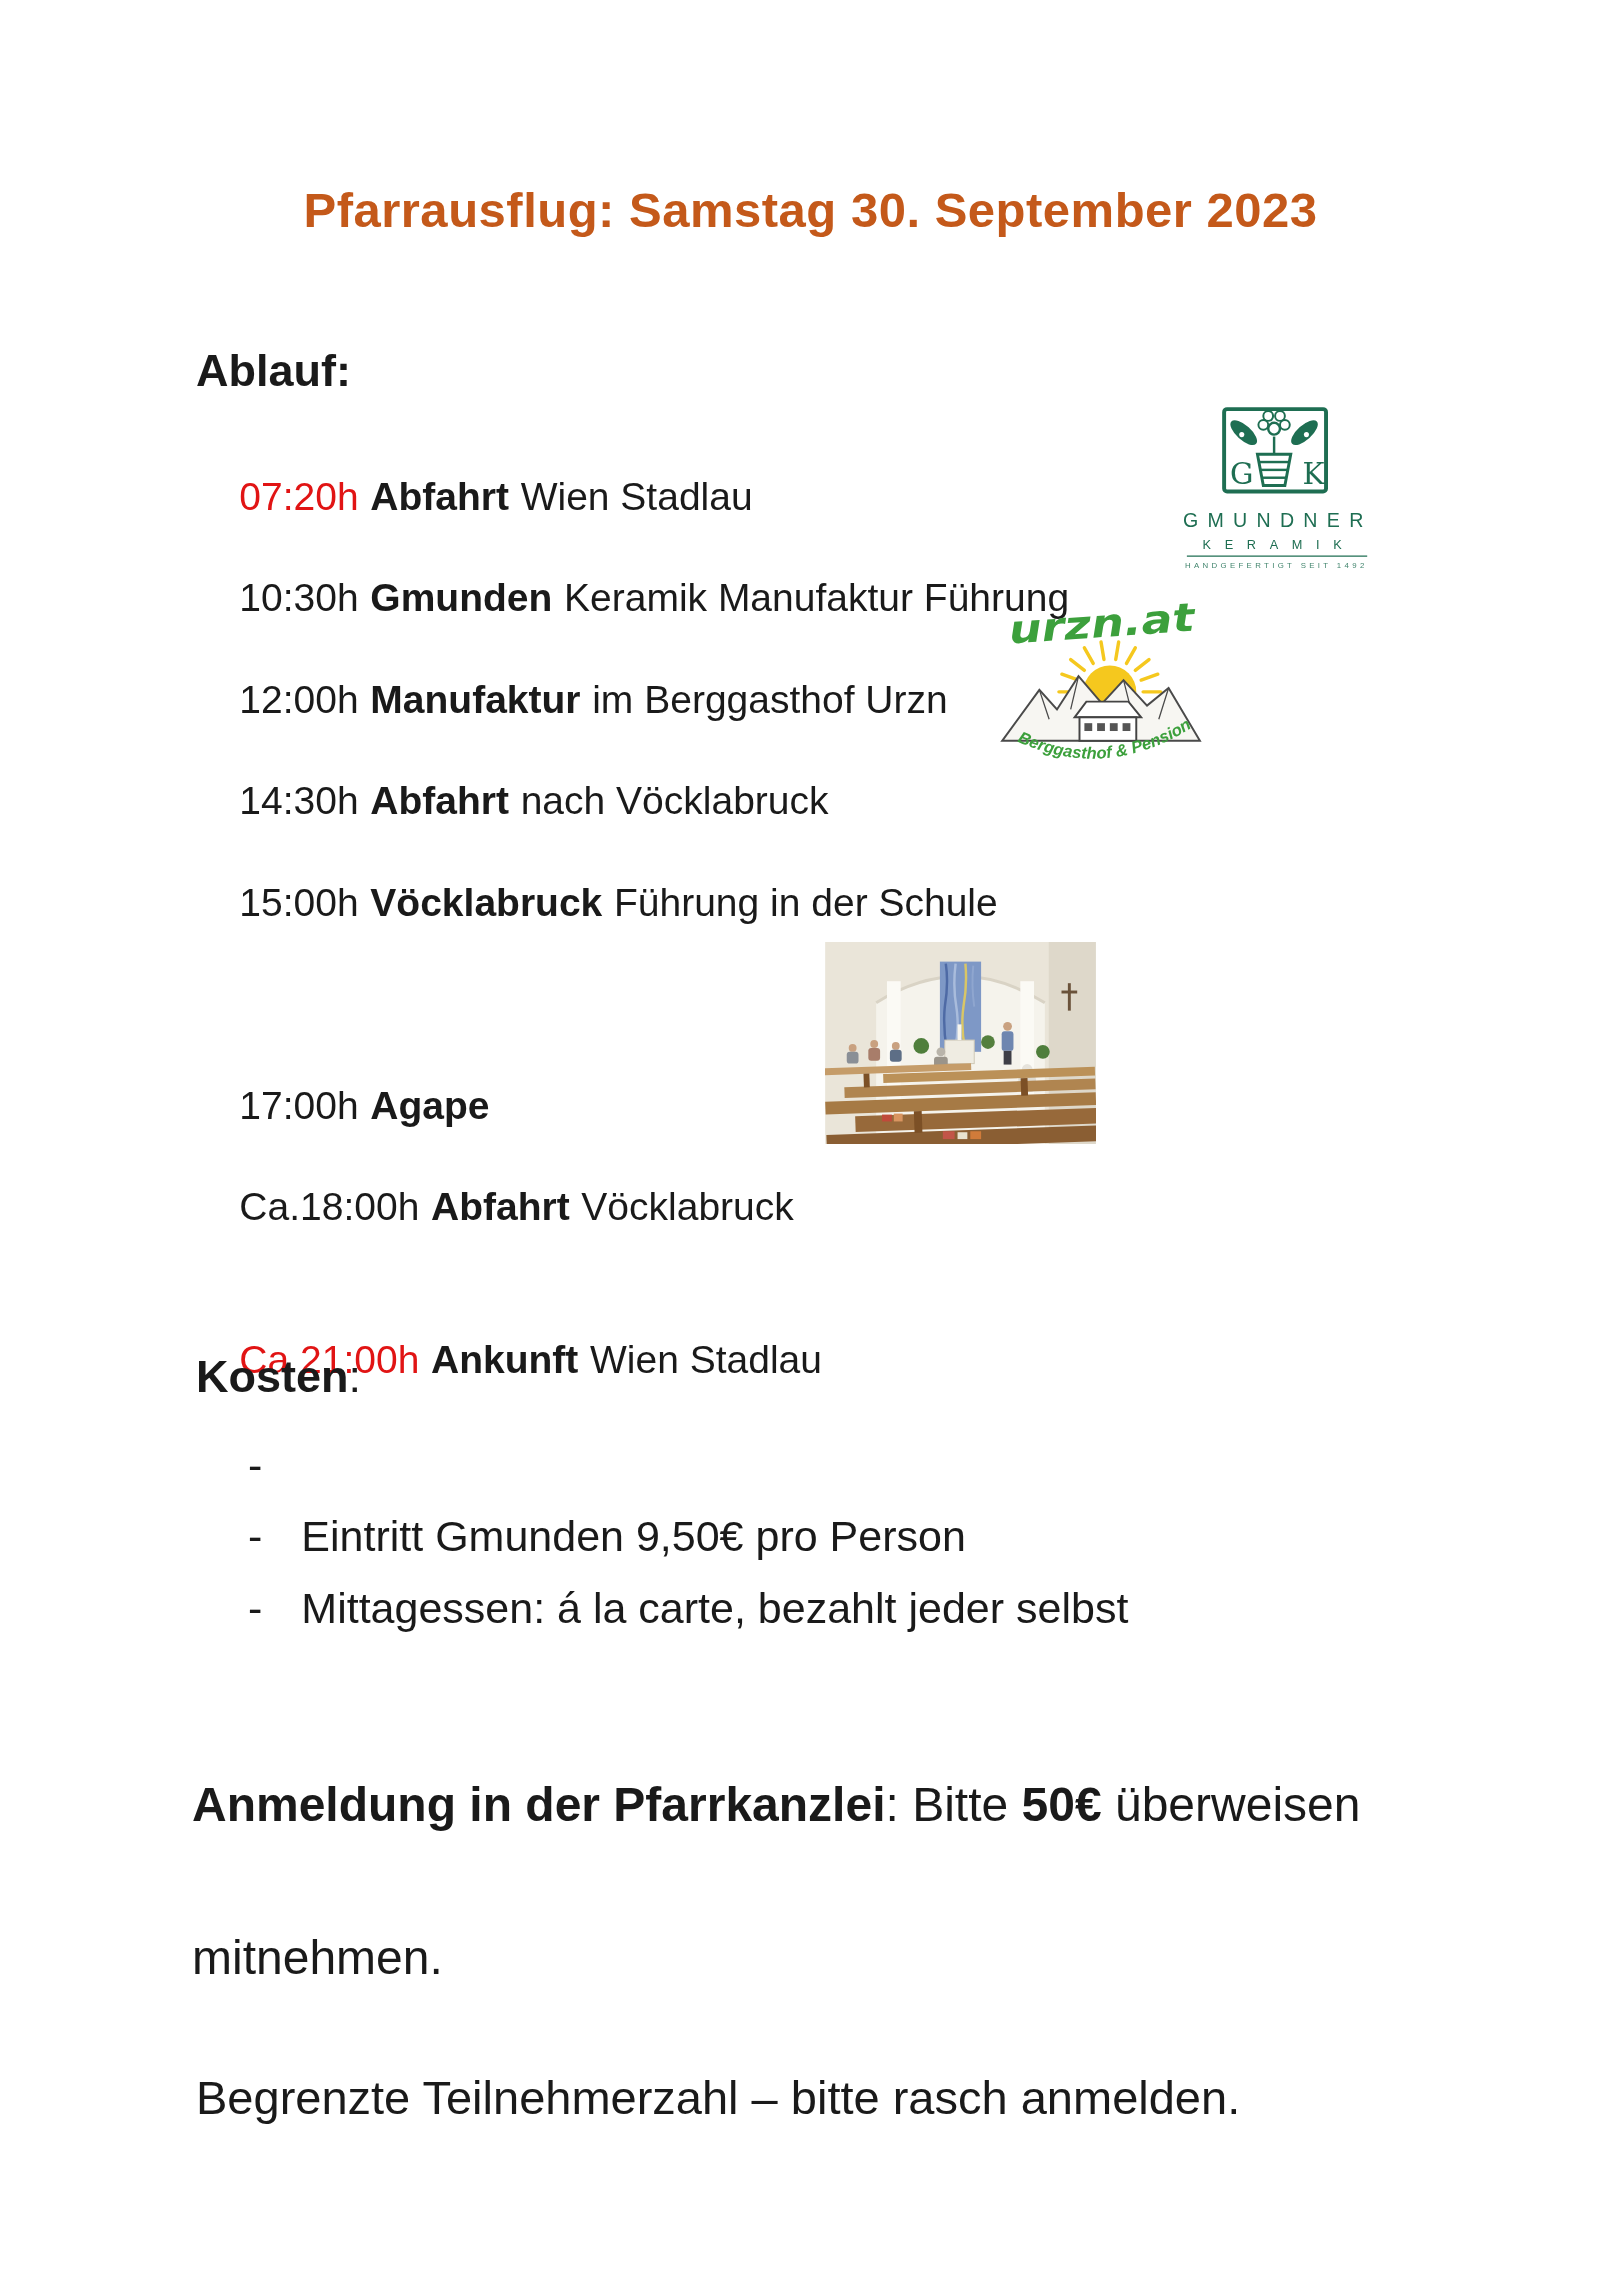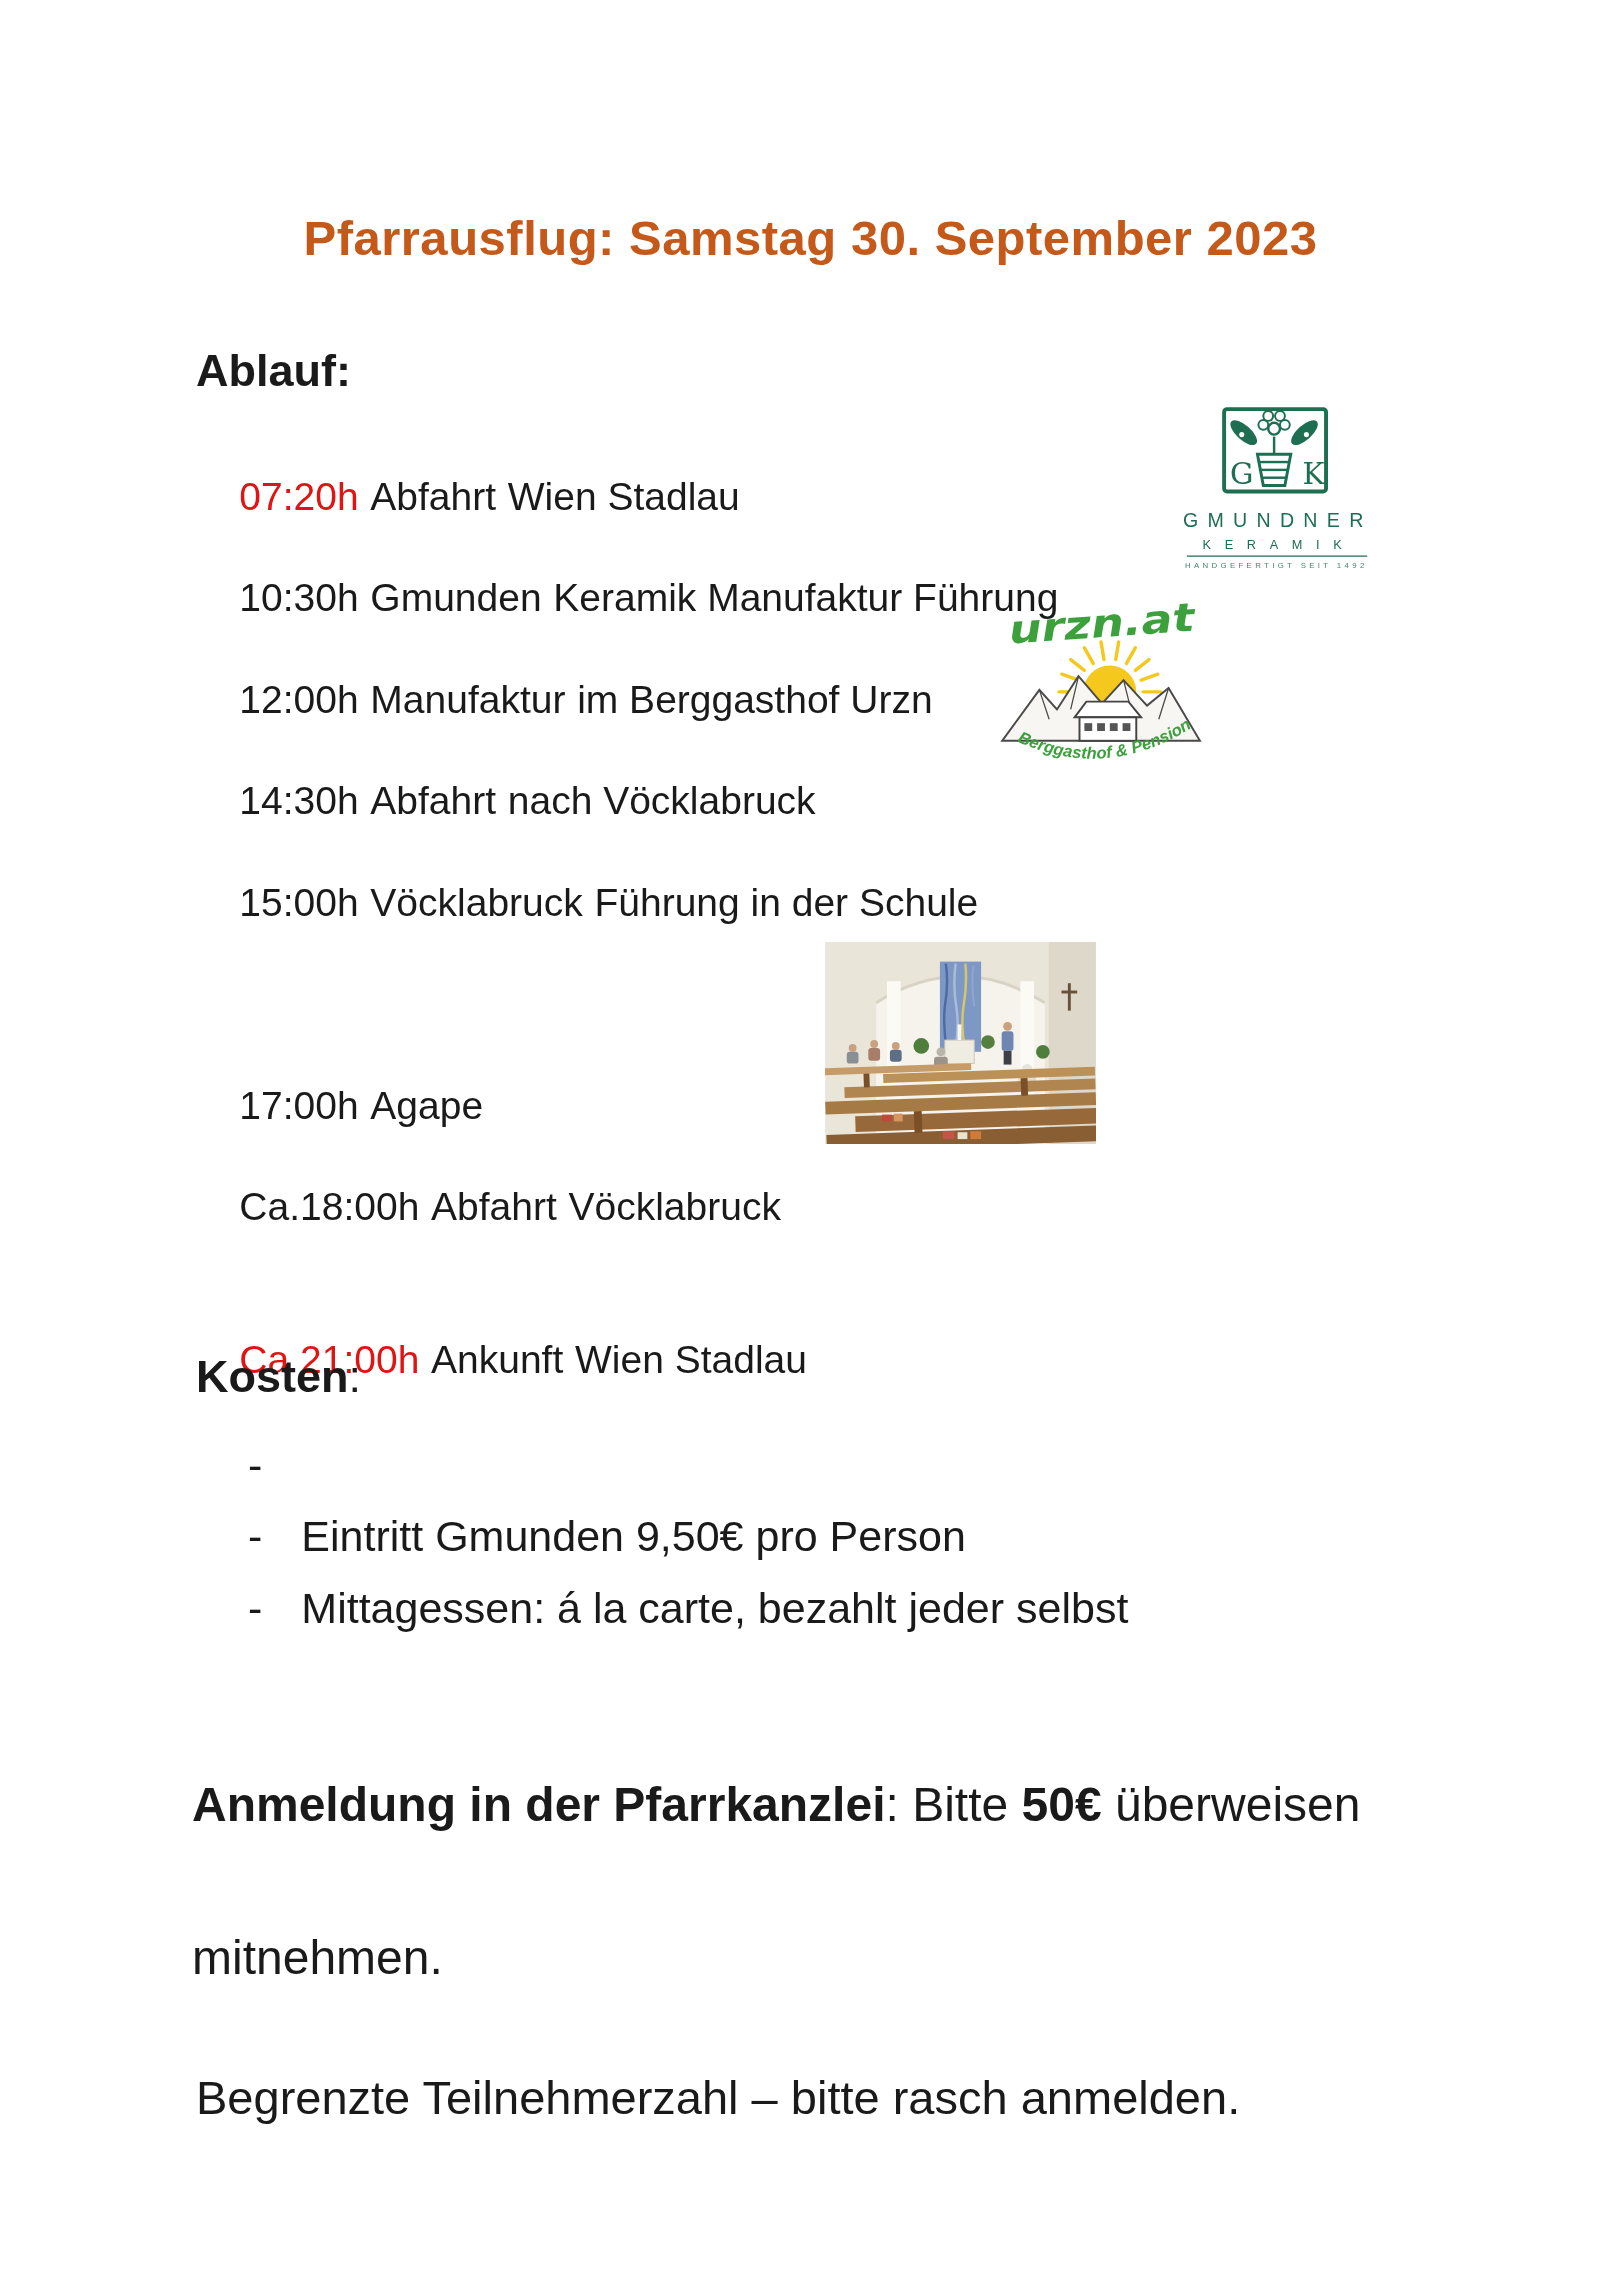--- a/index.html
+++ b/index.html
@@ -22,28 +22,27 @@
     color:var(--text-black);
   }
   .abs{position:absolute;margin:0;}
   
   .title{
     left:0;top:182px;width:100%;
     text-align:center;
     font-size:49px;font-weight:bold;
     color:var(--title-orange);
     letter-spacing:0.5px;
-    margin-top:28px;
   }
   
   .h-section{left:196px;font-size:45px;font-weight:bold;}
   .h-section .colon{font-weight:normal;}
   
   .sched{left:196px;font-size:39px;white-space:pre;}
-  .sched .act{font-weight:normal;margin-left:.3em;}
+  .sched .act{font-weight:bold;margin-left:.3em;}
   .sched .det:not(:empty){margin-left:.3em;}
   .sched .time.red{color:var(--time-red);}
   
   .cost{left:248px;font-size:43px;display:inline-flex;column-gap:39px;white-space:pre;}
   
   .reg{left:192px;font-size:48px;white-space:pre;line-height:1.2;}
   .reg .b{font-weight:bold;}
   .reg .iban{
     background:var(--iban-bg);color:var(--iban-fg);
     padding:12.7px 11.8px 13.7px 9.8px;letter-spacing:2px;

